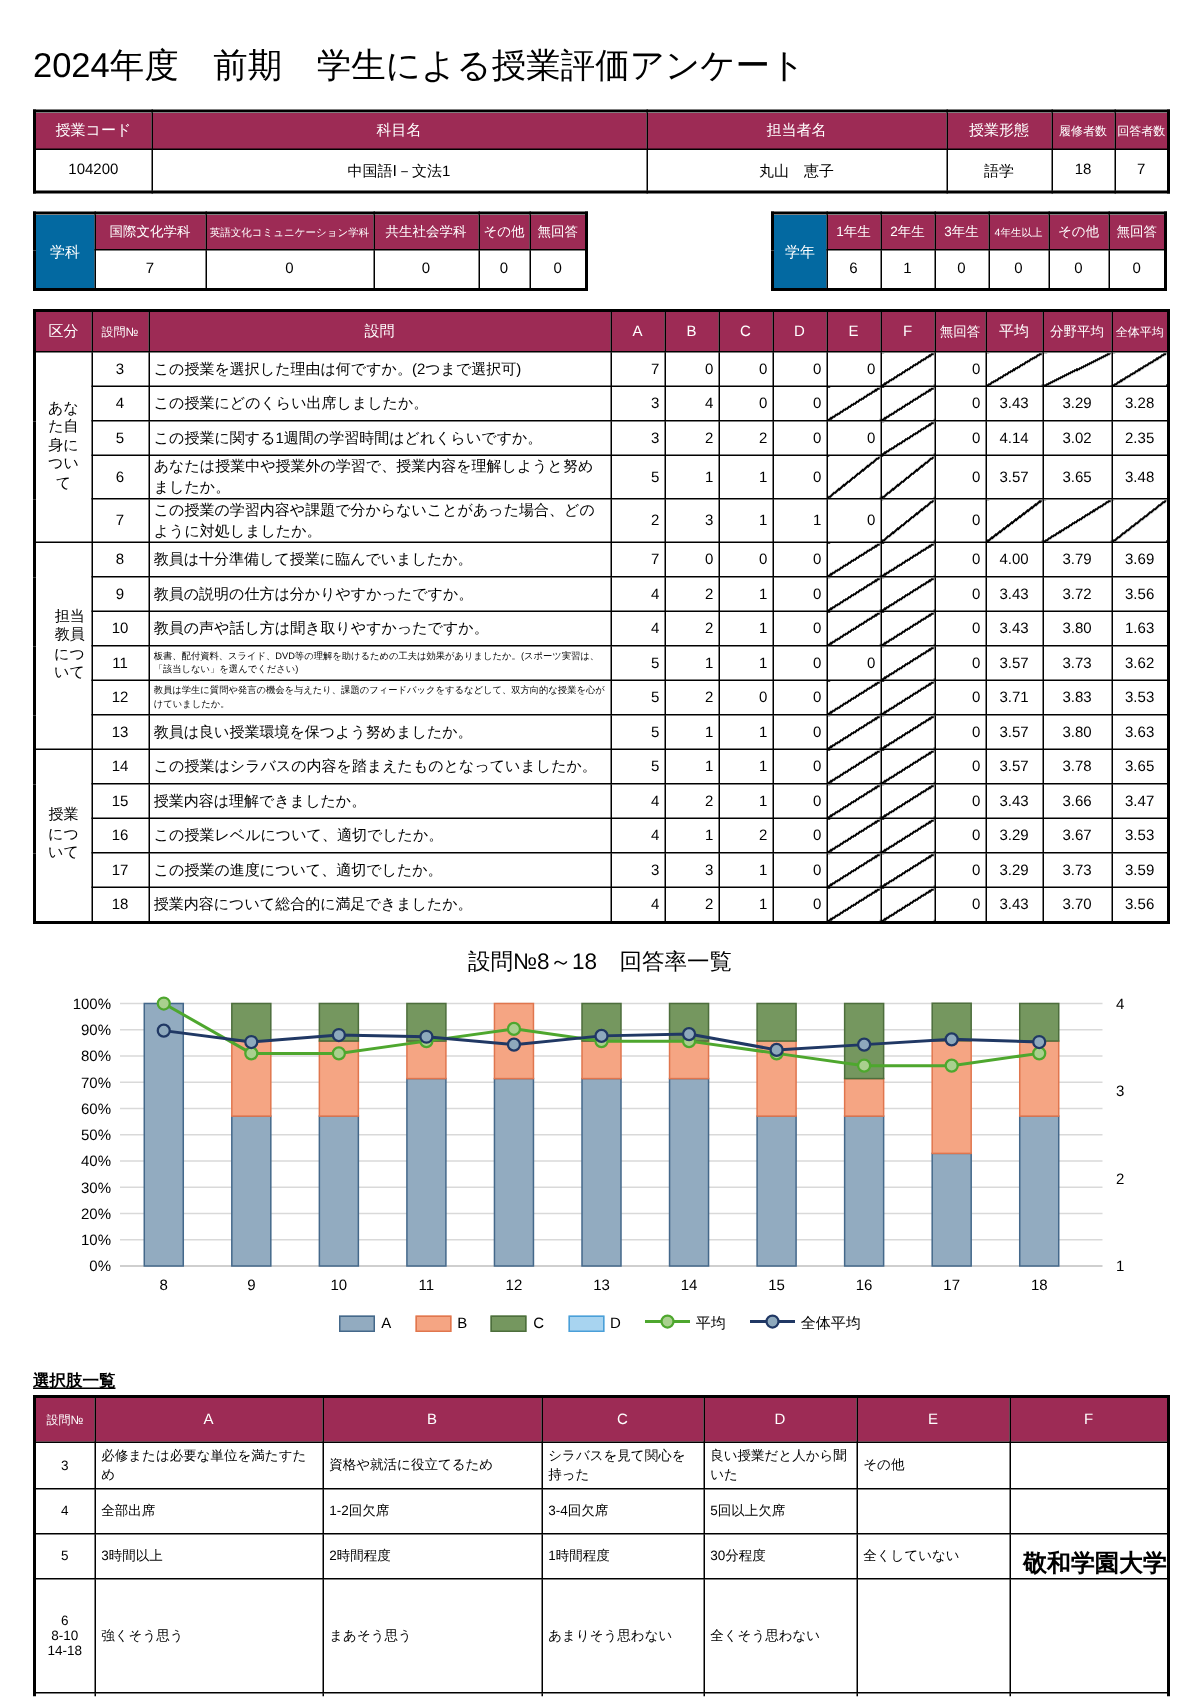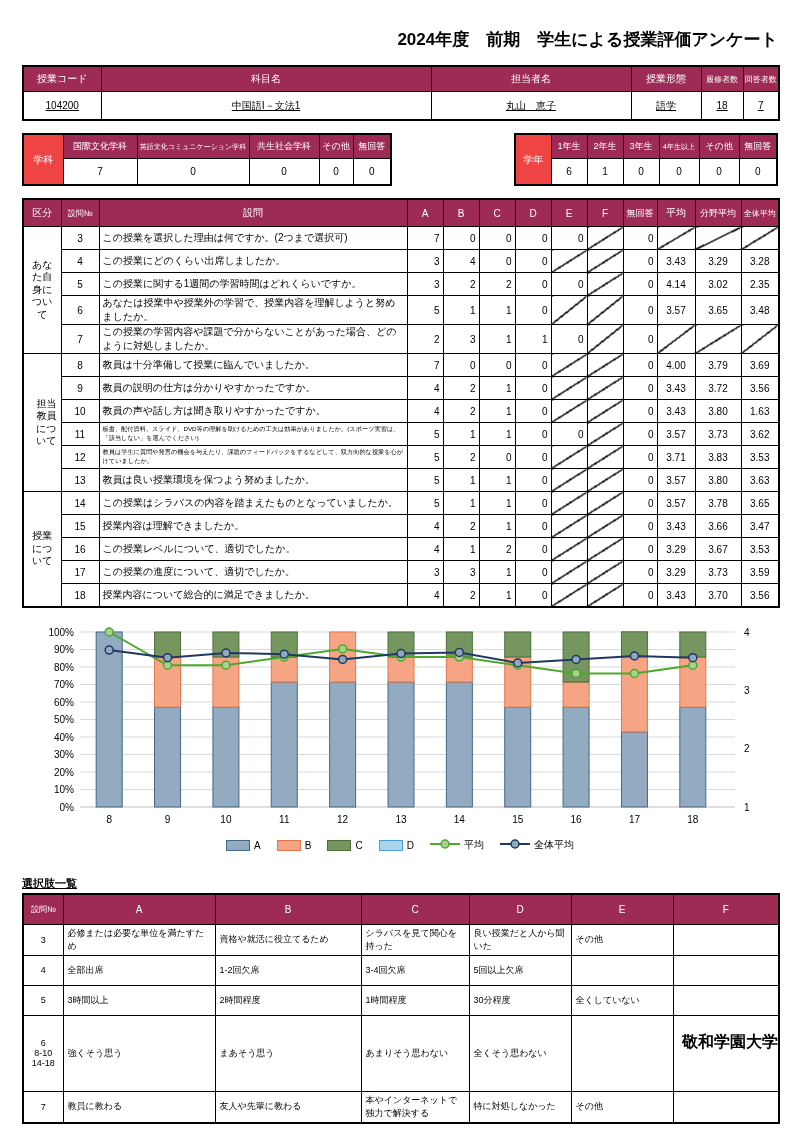--- a/index.html
+++ b/index.html
@@ -1,31 +1,31 @@
 <!DOCTYPE html>
 <html><head>
 <meta charset="utf-8">
 <style>
   html,body{margin:0;padding:0;background:#fff;}
   .page{width:800px;height:1131px;background:#fff;position:relative;overflow:hidden;
         font-family:"Liberation Sans","DejaVu Sans",sans-serif;color:#000;}
   .inner{padding:0 22px;}
-  .title{font-size:17px;font-weight:bold;text-align:right;margin:28px 0 14px 0;}
+  .title{font-size:23px;font-weight:normal;text-align:left;margin:28px 0 14px 0;}
   table{border-collapse:collapse;table-layout:fixed;}
   .tbl{border:2px solid #000;}
   th,td{border:1px solid #000;overflow:hidden;}
   th.h{background:#9d2b55;color:#fff;font-weight:normal;font-size:10px;text-align:center;padding:5px 1px;margin-top:16px;}
   th.h.fs8{font-size:8px;}
   th.h.fs7{font-size:7px;}
   th.h.fs9{font-size:9px;}
-  .course td{font-size:10px;text-align:center;height:25px;text-decoration:underline;}
+  .course td{font-size:10px;text-align:center;height:25px;}
   .row2{display:flex;justify-content:space-between;margin-top:12px;}
   .dept,.grade{}
   .dept td,.grade td{font-size:10px;text-align:center;height:23px;background:#fff;}
-  th.side{background:#ef4444;color:#fff;font-weight:normal;font-size:10px;}
+  th.side{background:#0369a1;color:#fff;font-weight:normal;font-size:10px;}
   .results{width:756px;margin-top:12px;}
   .results th.h{padding:6px 1px;}
   .results td{height:20px;font-size:10px;}
   .gcell{font-size:10px;text-align:center;line-height:1.25;}
   .ncell{text-align:center;}
   .qcell{text-align:left;padding:0 3px;font-size:9.5px;}
   .qcell.sm{font-size:6.2px;}
   .vcell{text-align:right;padding-right:3px;}
   .acell{text-align:center;}
   .diag{background:linear-gradient(to bottom right,transparent calc(50% - 0.75px),#000 calc(50% - 0.75px),#000 calc(50% + 0.75px),transparent calc(50% + 0.75px));}
@@ -398,20 +398,21 @@
             <td class="vcell diag"></td>
             <td class="vcell">0</td>
             <td class="acell">3.43</td>
             <td class="acell">3.70</td>
             <td class="acell">3.56</td>
           </tr>
         </tbody>
     </table>
 
     <div class="chart-block">
+      <div class="chart-title">設問№8～18　回答率一覧</div>
       <div id="chart-wrap">
           <svg width="756" height="212" viewBox="0 0 756 212">
             <line x1="58" y1="183" x2="713" y2="183" stroke="#bfbfbf" stroke-width="1"></line>
             <text x="52" y="186.5" text-anchor="end">0%</text>
             <line x1="58" y1="165.5" x2="713" y2="165.5" stroke="#d9d9d9" stroke-width="1"></line>
             <text x="52" y="169" text-anchor="end">10%</text>
             <line x1="58" y1="148" x2="713" y2="148" stroke="#d9d9d9" stroke-width="1"></line>
             <text x="52" y="151.5" text-anchor="end">20%</text>
             <line x1="58" y1="130.5" x2="713" y2="130.5" stroke="#d9d9d9" stroke-width="1"></line>
             <text x="52" y="134" text-anchor="end">30%</text>

